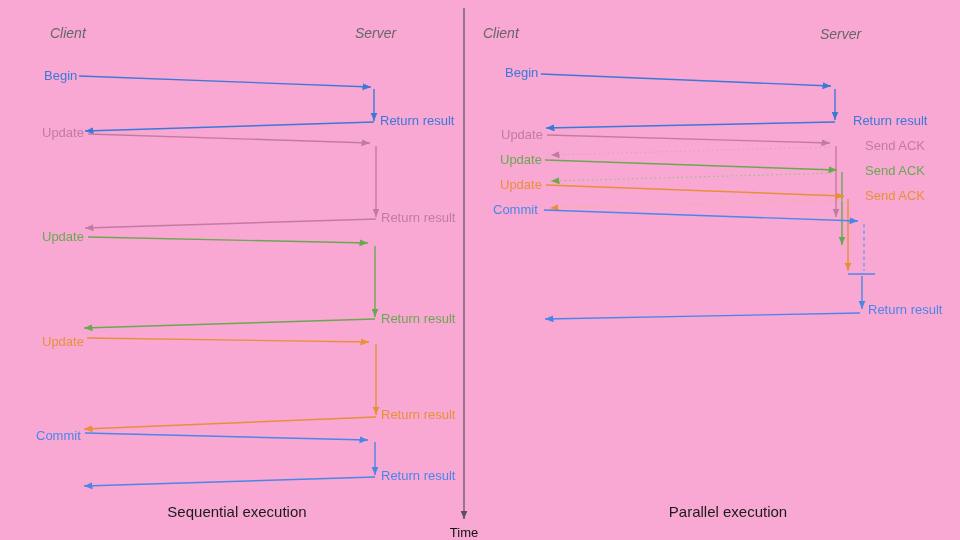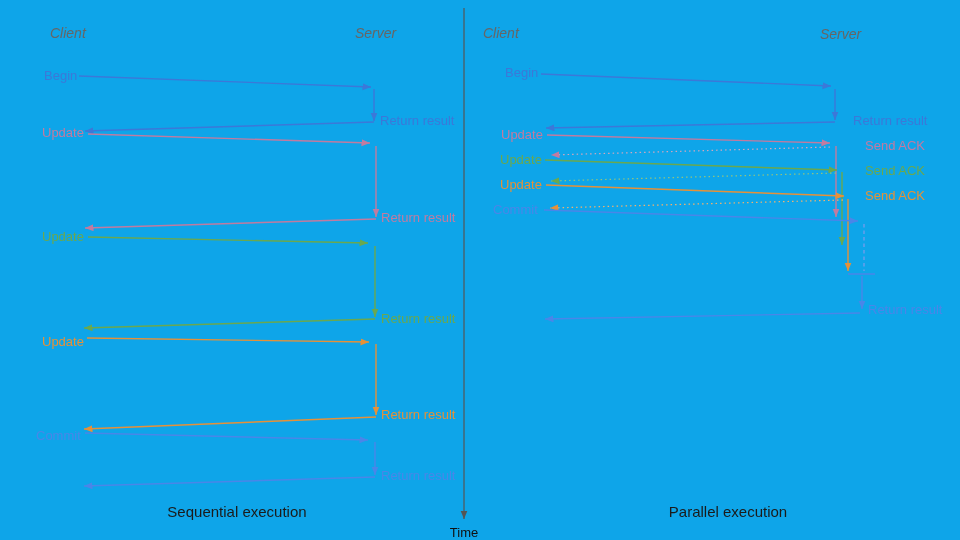--- a/index.html
+++ b/index.html
@@ -1,16 +1,16 @@
 <!DOCTYPE html>
 <html><head>
 <meta charset="utf-8">
 <style>
   html,body{margin:0;padding:0;background:#ffffff;}
-  .canvas{position:relative;width:960px;height:540px;background:#0ea5e9;overflow:hidden;}
+  .canvas{position:relative;width:960px;height:540px;background:#f9a8d4;overflow:hidden;}
   svg text{font-family:"Liberation Sans", sans-serif;}
   .hdr{font-size:14px;font-style:italic;fill:#666666;}
   .lbl{font-size:13px;}
   .caption{font-size:15px;fill:#1b1b1b;text-anchor:middle;}
   .timelabel{font-size:13px;fill:#111111;text-anchor:middle;}
   line{fill:none;}
 </style>
 </head>
 <body>
 

